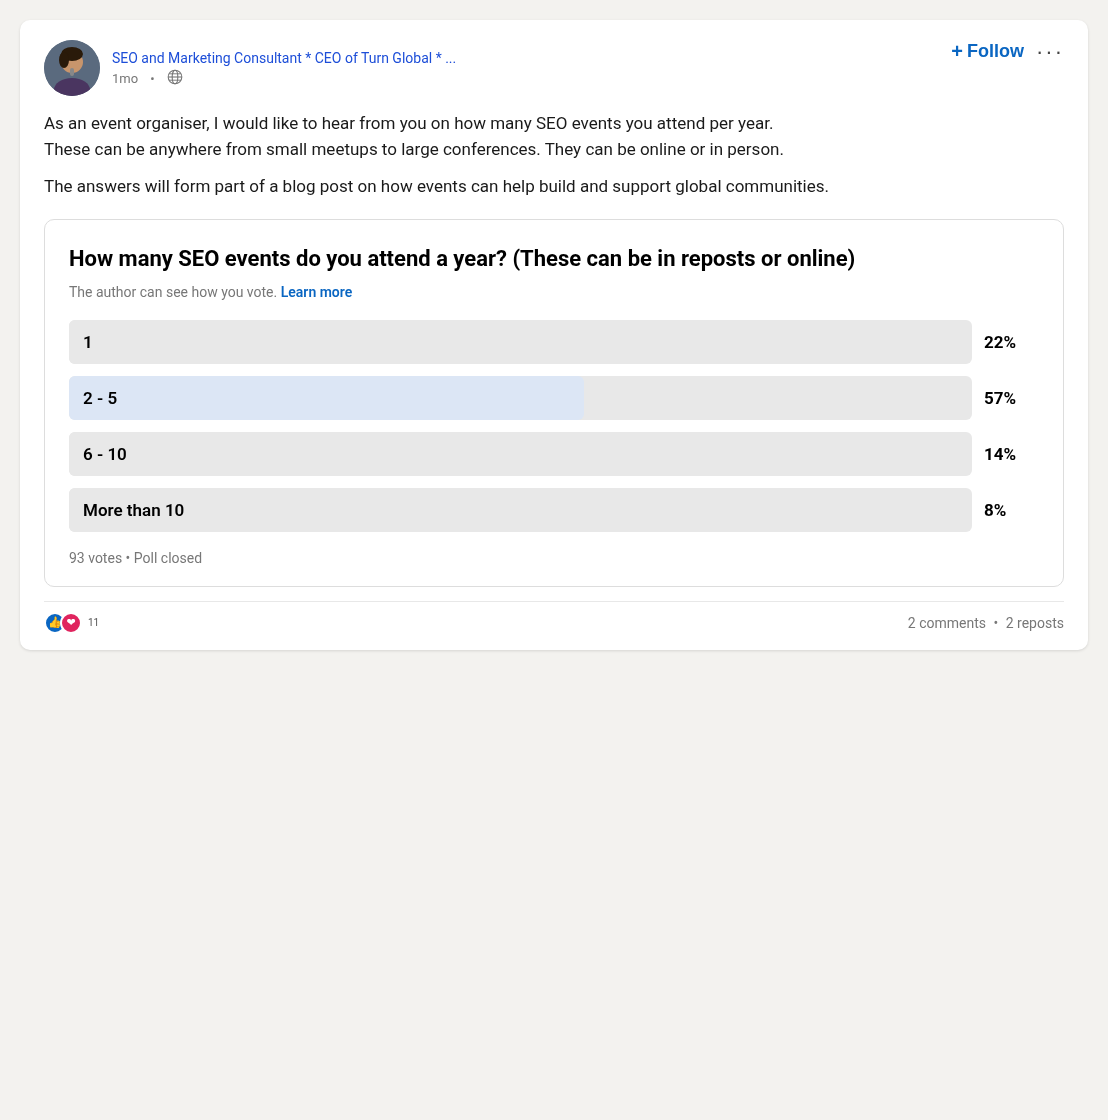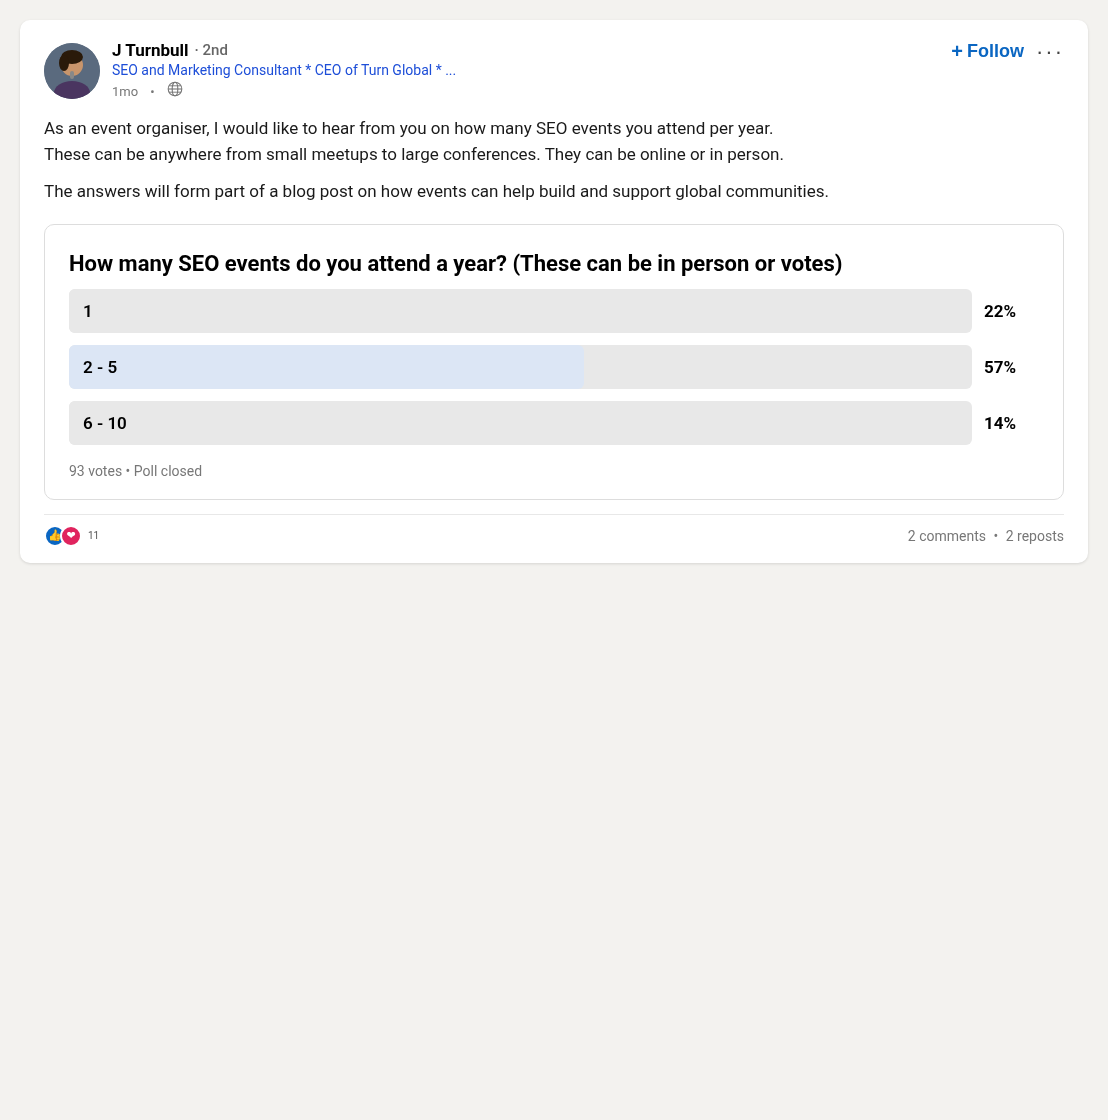--- a/index.html
+++ b/index.html
@@ -265,26 +265,20 @@
 
           <circle cx="28" cy="22" r="11" fill="#c8956c"></circle>
 
           <ellipse cx="28" cy="14" rx="11" ry="7" fill="#2a1a0a"></ellipse>
           <ellipse cx="20" cy="20" rx="5" ry="8" fill="#2a1a0a"></ellipse>
 
           <rect x="26" y="28" width="4" height="8" rx="2" fill="#888"></rect>
         </svg>
       </div>
       <div class="author-info">
-        <div class="author-name-row">
-          <span class="author-name">J Turnbull</span>
-          <span class="connection-badge">
-            · <span>2nd</span>
-          </span>
-        </div>
         <div class="author-title">SEO and Marketing Consultant * CEO of Turn Global * ...</div>
         <div class="post-meta">
           <span class="post-time">1mo</span>
           <span style="color:#777;font-size:13px;">•</span>
           <span>
             <svg class="globe-icon" viewBox="0 0 20 20" fill="none" xmlns="http://www.w3.org/2000/svg">
               <circle cx="10" cy="10" r="8.5" stroke="#777" stroke-width="1.4"></circle>
               <ellipse cx="10" cy="10" rx="3.5" ry="8.5" stroke="#777" stroke-width="1.4"></ellipse>
               <line x1="1.5" y1="10" x2="18.5" y2="10" stroke="#777" stroke-width="1.4"></line>
               <line x1="3" y1="6" x2="17" y2="6" stroke="#777" stroke-width="1.2"></line>
@@ -302,21 +296,25 @@
       <button class="more-btn">···</button>
     </div>
   </div>
 
   <div class="post-content">
     <p>As an event organiser, I would like to hear from you on how many SEO events you attend per year.<br>These can be anywhere from small meetups to large conferences. They can be online or in person.</p>
     <p>The answers will form part of a blog post on how events can help build and support global communities.</p>
   </div>
 
   <div class="poll-card">
-    <div class="poll-question">How many SEO events do you attend a year? (These can be in person or votes)</div>
+    <div class="poll-question">How many SEO events do you attend a year? (These can be in reposts or online)</div>
+    <div class="poll-privacy">
+      <span>The author can see how you vote.</span>
+      <a href="#">Learn more</a>
+    </div>
 
     <div class="poll-options" id="poll-options-container">
 
     <div class="poll-option">
           <div class="poll-bar-container">
             <div class="poll-bar-bg">
               <div class="poll-bar-fill normal" style="width: 22%;"></div>
               <span class="poll-option-label">1</span>
             </div>
           </div>
@@ -333,20 +331,29 @@
         </div>
         <div class="poll-option">
           <div class="poll-bar-container">
             <div class="poll-bar-bg">
               <div class="poll-bar-fill normal" style="width: 14%;"></div>
               <span class="poll-option-label">6 - 10</span>
             </div>
           </div>
           <span class="poll-percentage">14%</span>
         </div>
+        <div class="poll-option">
+          <div class="poll-bar-container">
+            <div class="poll-bar-bg">
+              <div class="poll-bar-fill normal" style="width: 8%;"></div>
+              <span class="poll-option-label">More than 10</span>
+            </div>
+          </div>
+          <span class="poll-percentage">8%</span>
+        </div>
       </div>
 
     <div class="poll-footer">
       <span>93 votes</span>
       <span> • </span>
       <span>Poll closed</span>
     </div>
   </div>
 
   <div class="reactions-row">

